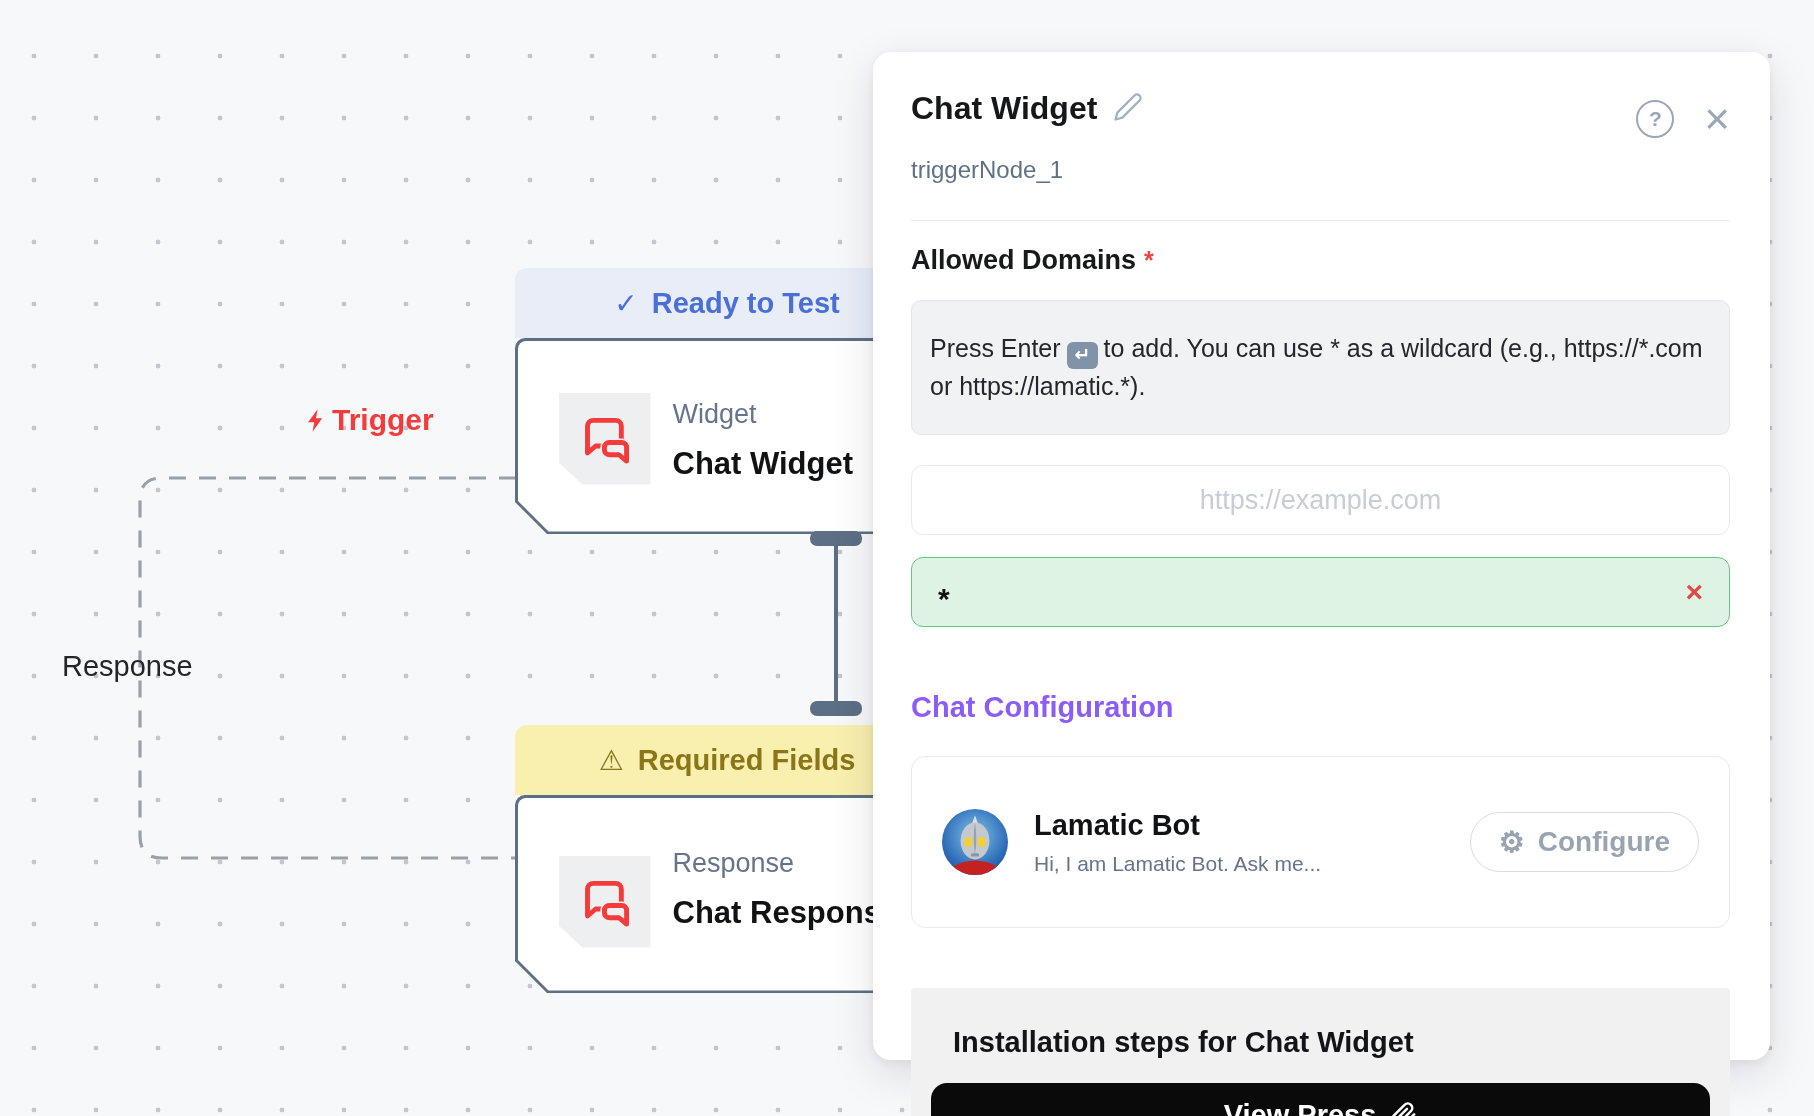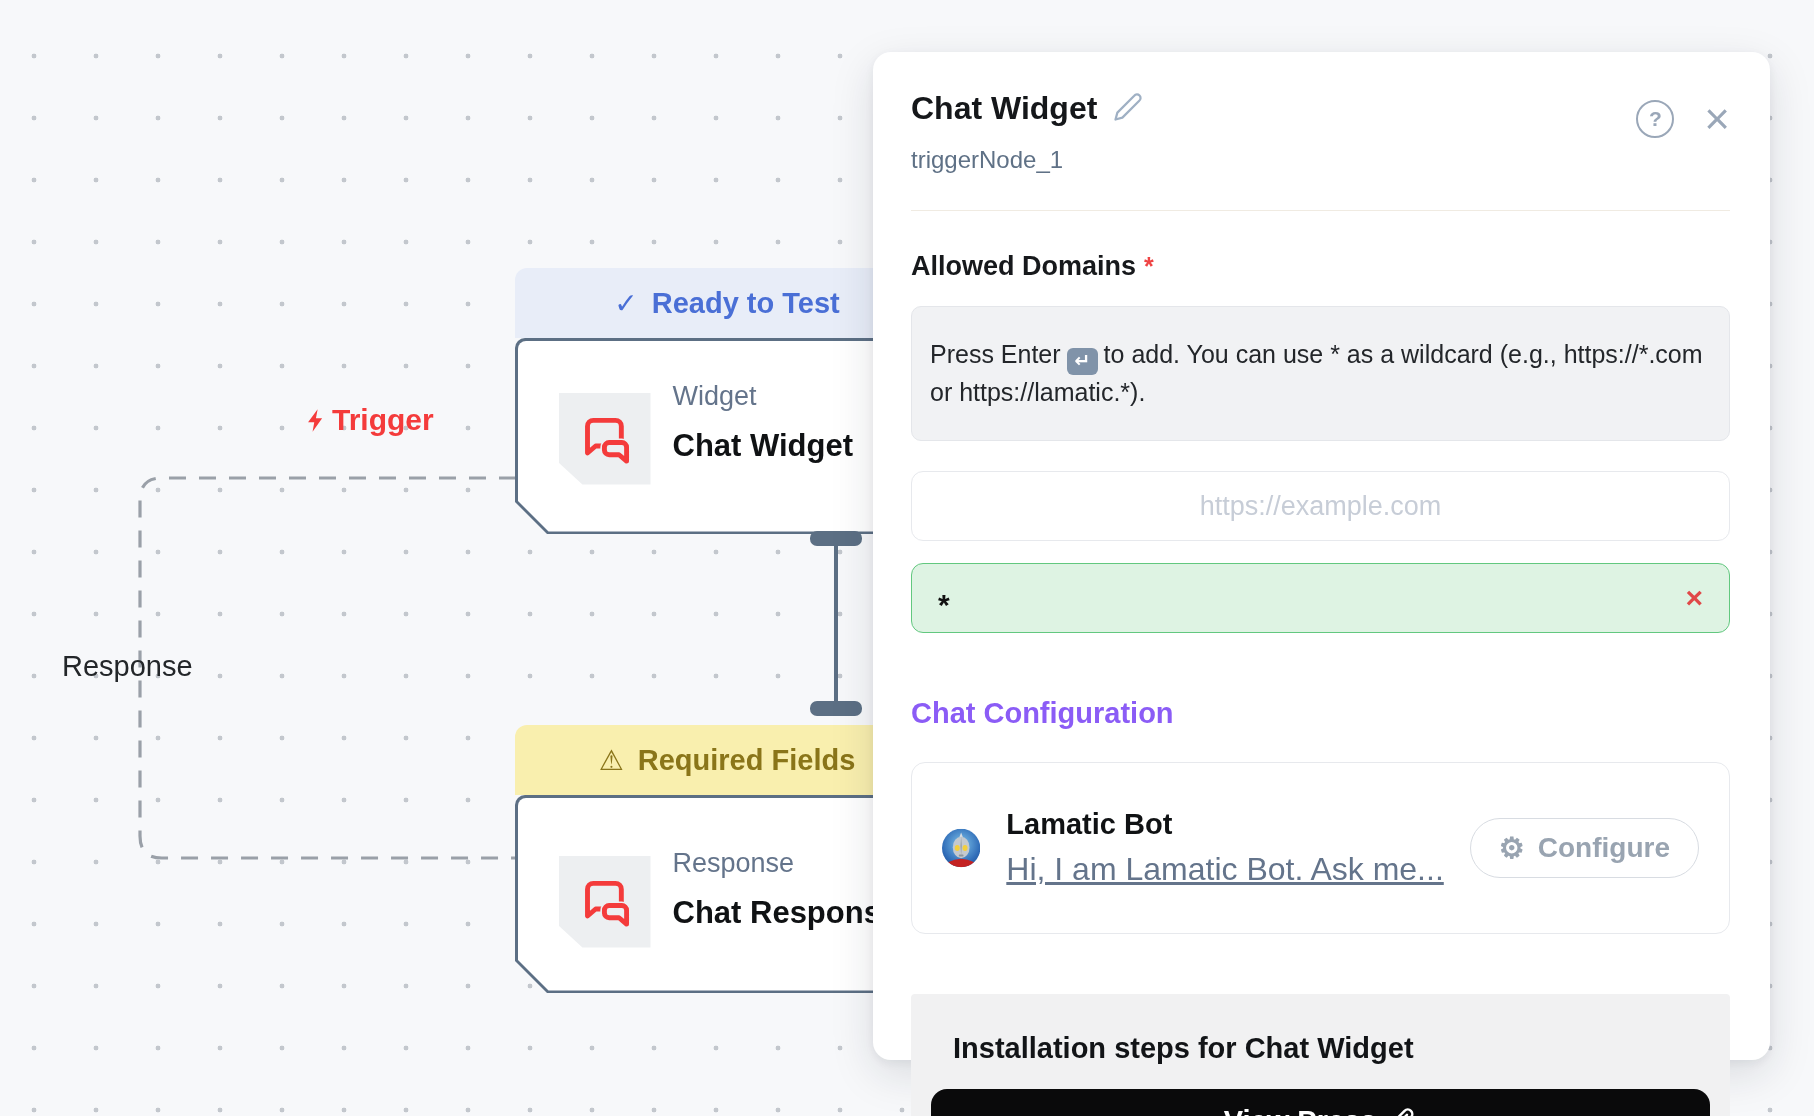--- a/index.html
+++ b/index.html
@@ -54,21 +54,21 @@
     background: #ffffff;
     border-radius: 8px 0 0 0;
     clip-path: polygon(0 0, 100% 0, 100% 100%, 31px 100%, 0 calc(100% - 31px));
   }
   .icon-tile {
     position: absolute; left: 41px; top: 52px; width: 92px; height: 92px;
     background: #edeff1;
     clip-path: polygon(0 0, 100% 0, 100% 100%, 26% 100%, 0 76%);
     display: flex; align-items: center; justify-content: center;
   }
-  .node-texts { position: absolute; left: 155px; top: 40px; white-space: nowrap; }
+  .node-texts { position: absolute; left: 155px; top: 58px; white-space: nowrap; }
   .node-type { font-size: 27px; color: #64748b; }
   .node-title { margin-top: 16px; font-size: 31px; font-weight: 700; color: #101214; }
 
   .handle {
     position: absolute; width: 52px; height: 15px; border-radius: 7px;
     background: #5c6f84;
   }
   .handle.out-widget { left: 810px; top: 531px; }
   .handle.in-response { left: 810px; top: 701px; }
   .connector-line {
@@ -86,24 +86,24 @@
   .panel-header { display: flex; align-items: flex-start; }
   .panel-title { font-size: 32px; font-weight: 700; color: #15171a; }
   .pencil-btn { margin-left: 16px; margin-top: 2px; cursor: pointer; }
   .header-icons { margin-left: auto; display: flex; align-items: center; gap: 30px; padding-top: 10px; }
   .help-circle {
     width: 38px; height: 38px; border: 2.5px solid #9aa7b8; border-radius: 50%;
     color: #9aa7b8; font-size: 21px; font-weight: 700;
     display: flex; align-items: center; justify-content: center; cursor: pointer;
   }
   .close-x { color: #9aa7b8; font-size: 44px; font-weight: 400; line-height: 32px; cursor: pointer; }
-  .node-id { margin-top: 8px; font-size: 24px; color: #5f7186; }
+  .node-id { margin-top: 18px; font-size: 24px; color: #5f7186; }
   .divider { margin-top: 36px; border-top: 1.5px solid #f0ebe2; }
 
-  .field-label { margin-top: 40px; font-size: 27px; font-weight: 600; color: #17191c; }
+  .field-label { margin-top: 24px; font-size: 27px; font-weight: 600; color: #17191c; }
   .req-star { color: #ef4444; margin-left: 8px; font-size: 25px; }
 
   .hint-box {
     margin-top: 24px; background: #f1f2f4; border: 1px solid #e4e6ea; border-radius: 10px;
     padding: 30px 18px; font-size: 25px; color: #23262a; line-height: 1.42;
   }
   .key-cap {
     display: inline-flex; align-items: center; justify-content: center;
     width: 31px; height: 27px; border-radius: 6px; background: #8093a9;
     color: #ffffff; font-size: 19px; font-weight: 700;
@@ -128,21 +128,21 @@
   .tag-value { font-size: 30px; font-weight: 700; color: #111; line-height: 10px; padding-top: 14px; }
   .tag-remove { color: #e04848; font-size: 30px; font-weight: 700; cursor: pointer; line-height: 24px; }
 
   .section-heading { margin-top: 64px; font-size: 29px; font-weight: 700; color: #8b5cf6; }
 
   .bot-card {
     margin-top: 32px; height: 172px; border: 1.5px solid #e7e9ed; border-radius: 14px;
     display: flex; align-items: center; gap: 26px; padding: 0 30px;
   }
   .bot-name { font-size: 29px; font-weight: 700; color: #101214; }
-  .bot-desc { margin-top: 10px; font-size: 32px; color: #64748b; white-space: nowrap; text-decoration: underline; }
+  .bot-desc { margin-top: 10px; font-size: 21px; color: #64748b; white-space: nowrap; }
   .configure-btn {
     margin-left: auto; height: 60px; padding: 0 28px; border-radius: 30px;
     border: 1.5px solid #d8dce2; background: #fff;
     display: flex; align-items: center; gap: 13px;
     color: #99a4b1; font-size: 28px; font-weight: 600; cursor: pointer; white-space: nowrap;
   }
   .gear-glyph { font-size: 29px; line-height: 29px; }
 
   .install-section {
     margin-top: 60px; height: 144px; background: #f1f1f2; border-radius: 4px;

